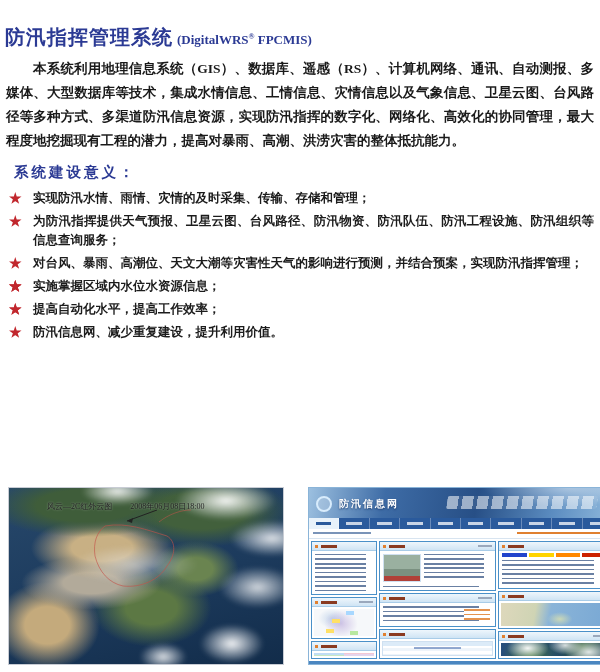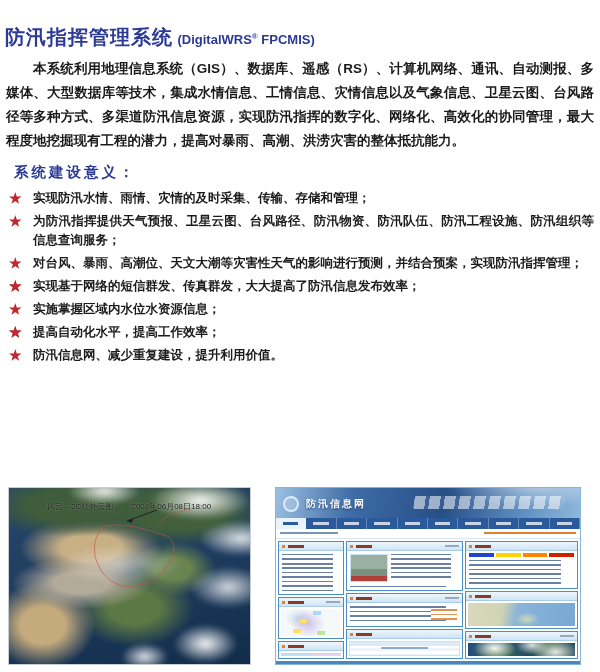--- a/index.html
+++ b/index.html
@@ -1,17 +1,17 @@
 <!DOCTYPE html>
 <html><head>
 <meta charset="utf-8">
 <style>
   html,body{margin:0;padding:0;background:#fff;}
   .page{position:relative;width:600px;height:672px;background:#fff;overflow:hidden;
-        font-family:Liberation Sans, sans-serif;color:#1c1c1c;}
+        font-family:Liberation Serif, serif;color:#1c1c1c;}
 
   
   .title-row{margin:24px 6px 0 5px;color:#2b3a94;white-space:nowrap;}
   .title-zh{font-size:20px;font-weight:bold;letter-spacing:1px;}
   .title-en{font-size:13px;font-weight:bold;}
   .title-en sup{font-size:8px;}
 
   
   .intro{margin:6px 6px 0 6px;font-size:13.5px;line-height:24px;font-weight:600;
          text-align:justify;text-indent:2em;color:#1a1a1a;}
@@ -31,21 +31,21 @@
   
   .fig-sat{position:relative;width:241px;height:176px;overflow:hidden;border:1px solid #c8ccd4;
     background:
       radial-gradient(ellipse 130px 42px at 28% 10%, #3f5d3a 0 38%, rgba(63,93,58,0) 75%),
       radial-gradient(ellipse 120px 48px at 70% 13%, #42603c 0 38%, rgba(66,96,60,0) 75%),
       radial-gradient(ellipse 95px 42px at 34% 34%, #c8b084 0 32%, rgba(200,176,132,0) 75%),
       radial-gradient(ellipse 100px 38px at 30% 54%, #b2aa9a 0 28%, rgba(178,170,154,0) 70%),
       radial-gradient(ellipse 70px 58px at 14% 78%, #c4aa7c 0 32%, rgba(196,170,124,0) 75%),
       radial-gradient(ellipse 80px 52px at 52% 68%, #5c7844 0 32%, rgba(92,120,68,0) 75%),
       radial-gradient(ellipse 62px 40px at 68% 46%, #6a8450 0 28%, rgba(106,132,80,0) 70%),
-      linear-gradient(165deg,#27486b 0%,#1c3a5c 55%,#122c4a 100%);}
+      linear-gradient(165deg,#27486b 0%,#1c3a5c 55%,#122c4a 100%); padding-left: 33px;}
   .fig-sat .clouds{position:absolute;inset:-6px;filter:blur(2px);
     background:
       radial-gradient(ellipse 72px 28px at 78% 10%, rgba(255,255,255,.95), rgba(255,255,255,0) 70%),
       radial-gradient(ellipse 52px 20px at 40% 5%, rgba(255,255,255,.9), rgba(255,255,255,0) 70%),
       radial-gradient(ellipse 60px 26px at 94% 30%, rgba(255,255,255,.85), rgba(255,255,255,0) 70%),
       radial-gradient(ellipse 55px 30px at 89% 56%, rgba(255,255,255,.8), rgba(255,255,255,0) 70%),
       radial-gradient(ellipse 46px 28px at 80% 86%, rgba(255,255,255,.95), rgba(255,255,255,0) 70%),
       radial-gradient(ellipse 34px 20px at 56% 93%, rgba(255,255,255,.85), rgba(255,255,255,0) 70%),
       radial-gradient(ellipse 85px 26px at 46% 44%, rgba(235,238,242,.55), rgba(235,238,242,0) 75%);}
   .fig-sat svg{position:absolute;inset:0;}
@@ -139,21 +139,21 @@
 
   <p class="intro">本系统利用地理信息系统（GIS）、数据库、遥感（RS）、计算机网络、通讯、自动测报、多媒体、大型数据库等技术，集成水情信息、工情信息、灾情信息以及气象信息、卫星云图、台风路径等多种方式、多渠道防汛信息资源，实现防汛指挥的数字化、网络化、高效化的协同管理，最大程度地挖掘现有工程的潜力，提高对暴雨、高潮、洪涝灾害的整体抵抗能力。</p>
 
   <div class="sec-heading">系统建设意义：</div>
 
   <ul class="bullets">
     <li><span class="star">★</span><span>实现防汛水情、雨情、灾情的及时采集、传输、存储和管理；</span></li>
     <li><span class="star">★</span><span>为防汛指挥提供天气预报、卫星云图、台风路径、防汛物资、防汛队伍、防汛工程设施、防汛组织等信息查询服务；</span></li>
     <li><span class="star">★</span><span>对台风、暴雨、高潮位、天文大潮等灾害性天气的影响进行预测，并结合预案，实现防汛指挥管理；</span></li>
     <li><span class="star">★</span></li>
-    <li><span class="star">★</span><span>实现基于网络的短信群发、传真群发，大大提高了防汛信息发布效率；</span></li>
+    <li><span class="star">★</span></li>
     <li><span class="star">★</span><span>实施掌握区域内水位水资源信息；</span></li>
     <li><span class="star">★</span></li>
     <li><span class="star">★</span><span>提高自动化水平，提高工作效率；</span></li>
     <li><span class="star">★</span><span>防汛信息网、减少重复建设，提升利用价值。</span></li>
   </ul>
 
   <div class="figures">
 
     <div class="fig-sat">
       <div class="clouds"></div>

